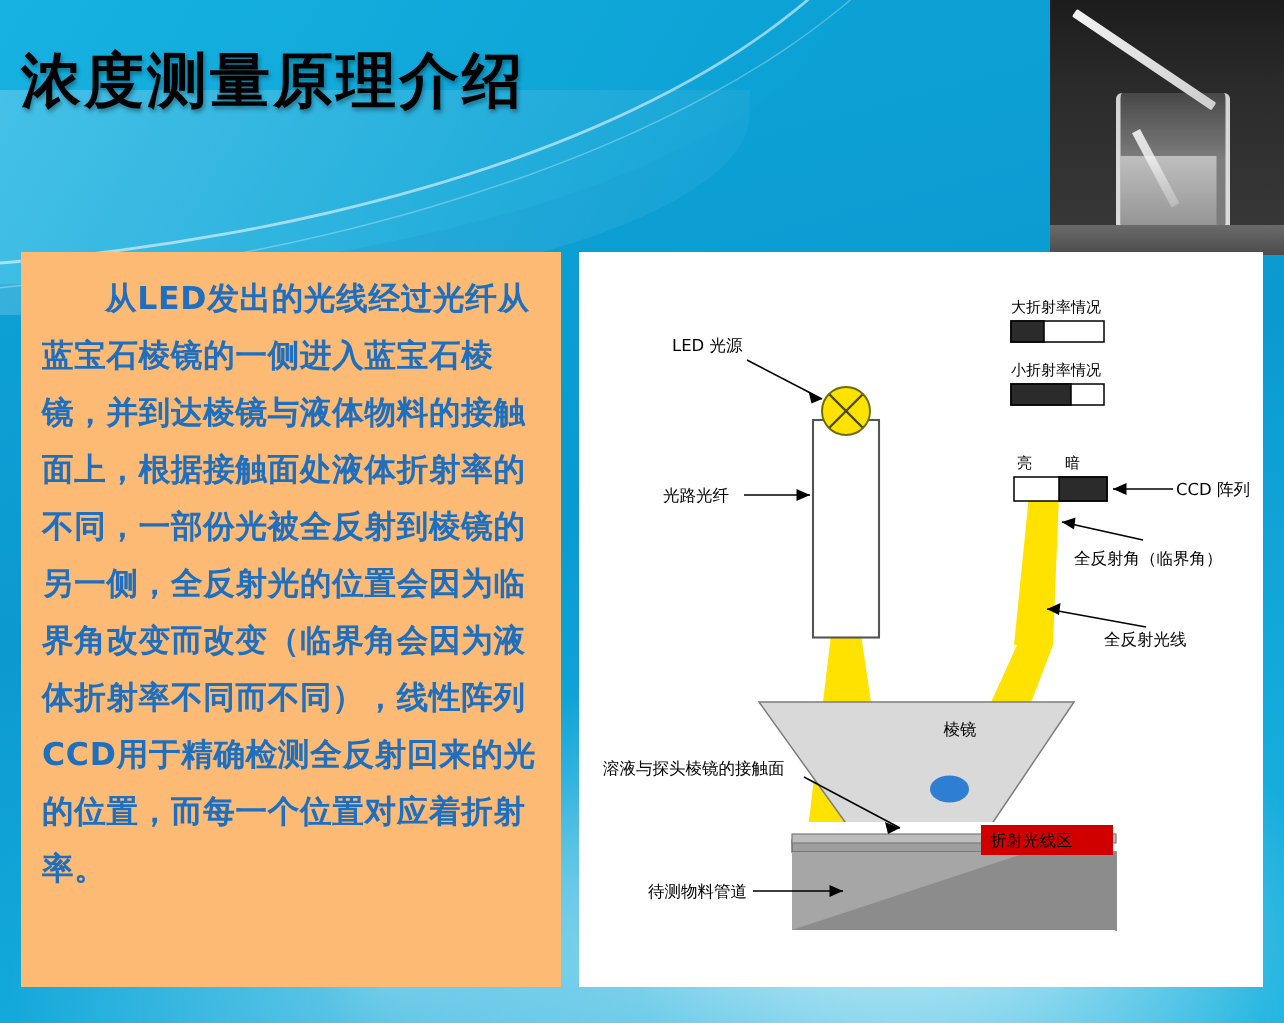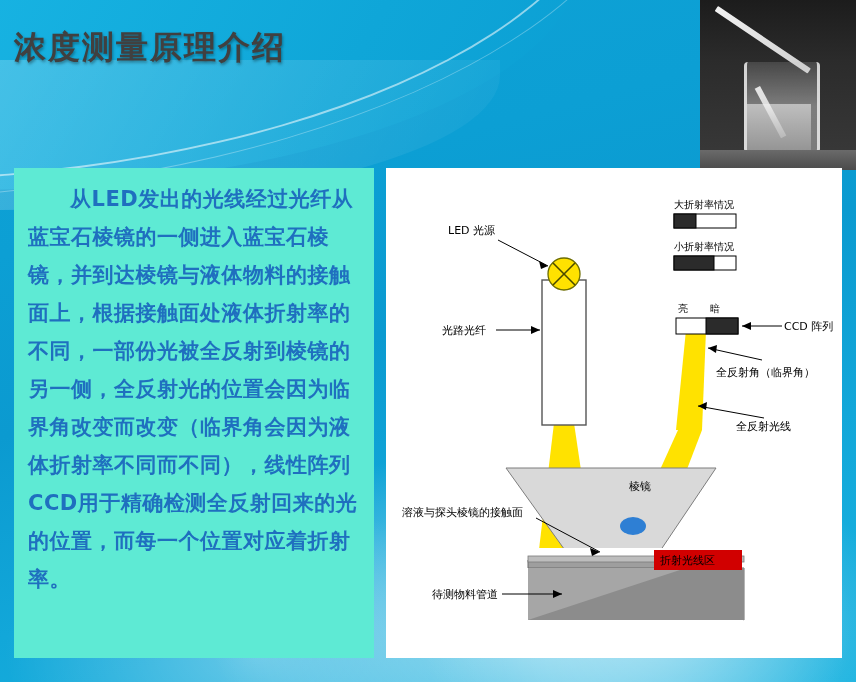--- a/index.html
+++ b/index.html
@@ -38,21 +38,21 @@
     border-radius:0 0 100% 0;border-top:none;border-left:none;
   }
   .bg-glow{
     position:absolute;right:-60px;bottom:-120px;width:520px;height:360px;
     background:radial-gradient(ellipse at center, rgba(255,255,255,0.45) 0%, rgba(255,255,255,0) 65%);
   }
 
   
   .title{
     position:absolute;left:14px;top:26px;
-    font-size:32px;font-weight:bold;color:#404040;
+    font-size:40px;font-weight:bold;color:#000000;
     letter-spacing:2px;
     text-shadow:1px 2px 3px rgba(0,0,0,0.35);
     font-family:"DejaVu Sans","Liberation Sans",sans-serif;
   }
 
   
   .photo{
     position:absolute;left:700px;top:0;width:156px;height:170px;
     background:linear-gradient(180deg,#1c1c1c 0%,#2b2b2b 35%,#3a3a3a 100%);
     overflow:hidden;
@@ -80,21 +80,21 @@
     background:linear-gradient(180deg,rgba(245,245,245,0.55),rgba(160,160,160,0.65));
   }
   .photo .table{
     position:absolute;left:0;bottom:0;width:156px;height:20px;
     background:linear-gradient(180deg,#6a6a6a,#4b4b4b);
   }
 
   
   .text-panel{
     position:absolute;left:14px;top:168px;width:360px;height:490px;
-    background:#5eead4;
+    background:#fdba74;
     padding:12px 14px 10px 14px;
     box-sizing:border-box;
   }
   .text-panel p{
     margin:0;
     font-size:21px;line-height:38px;
     color:#1f6fbf;font-weight:bold;
     text-indent:42px;
     font-family:"DejaVu Sans","Liberation Sans",sans-serif;
     letter-spacing:0.5px;

